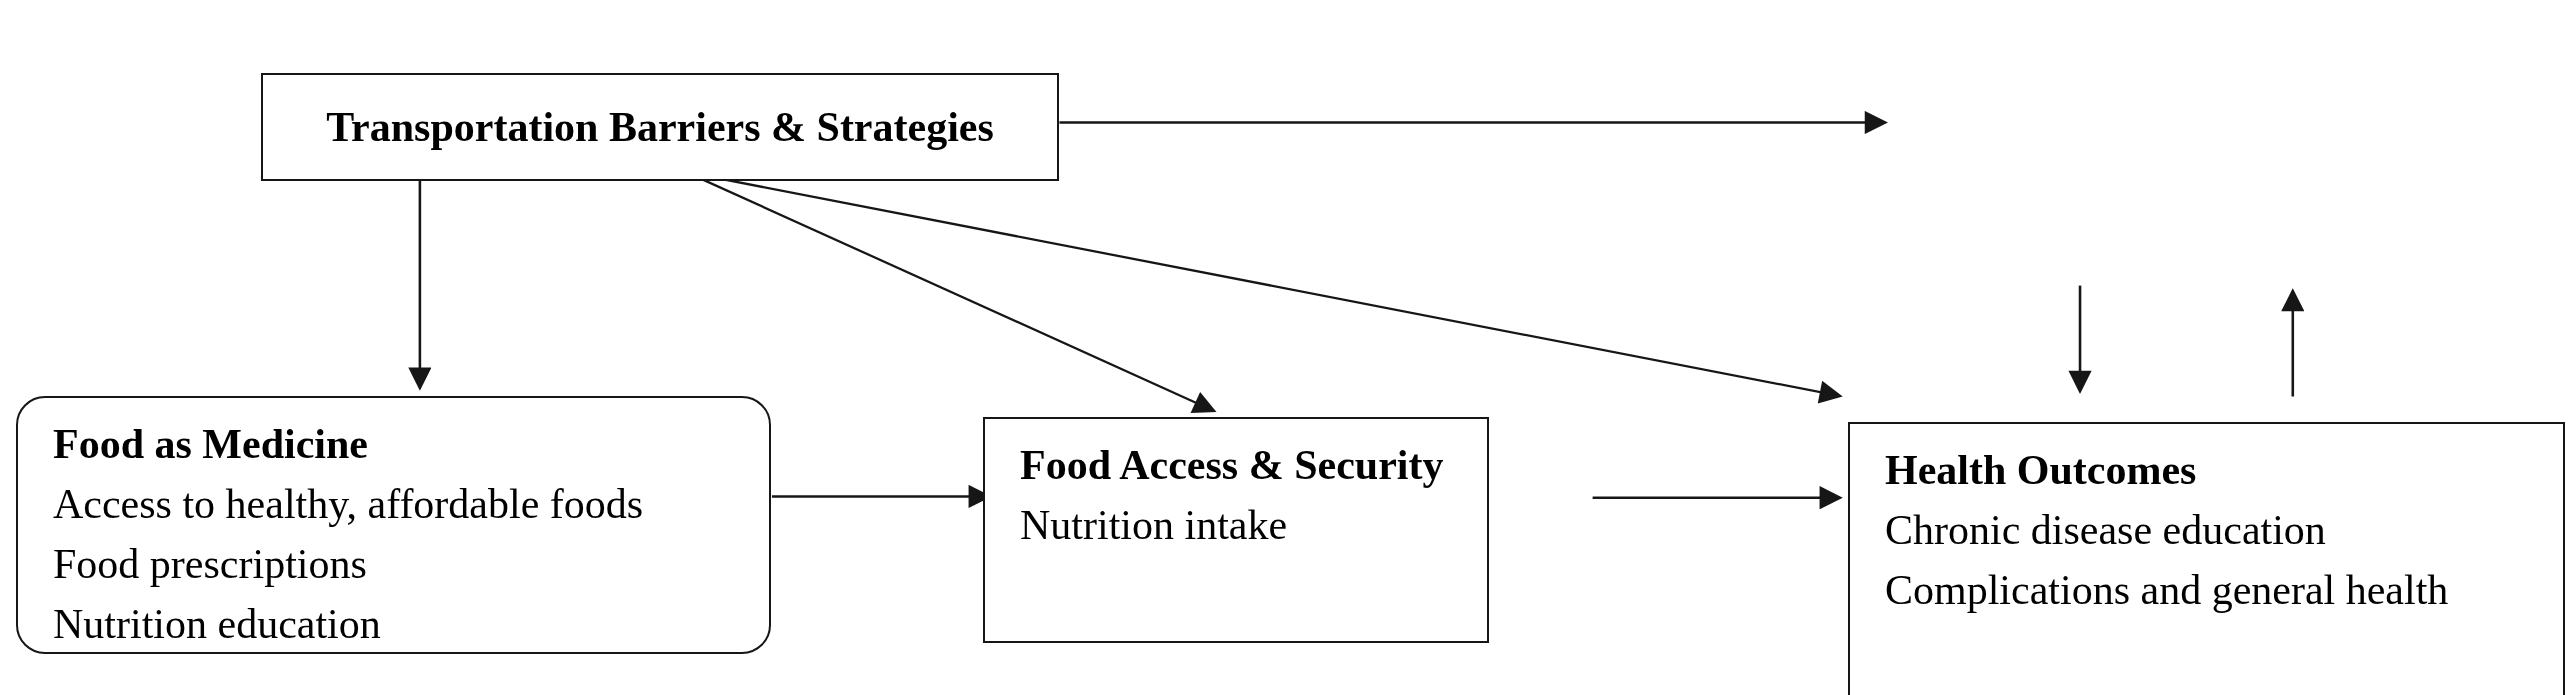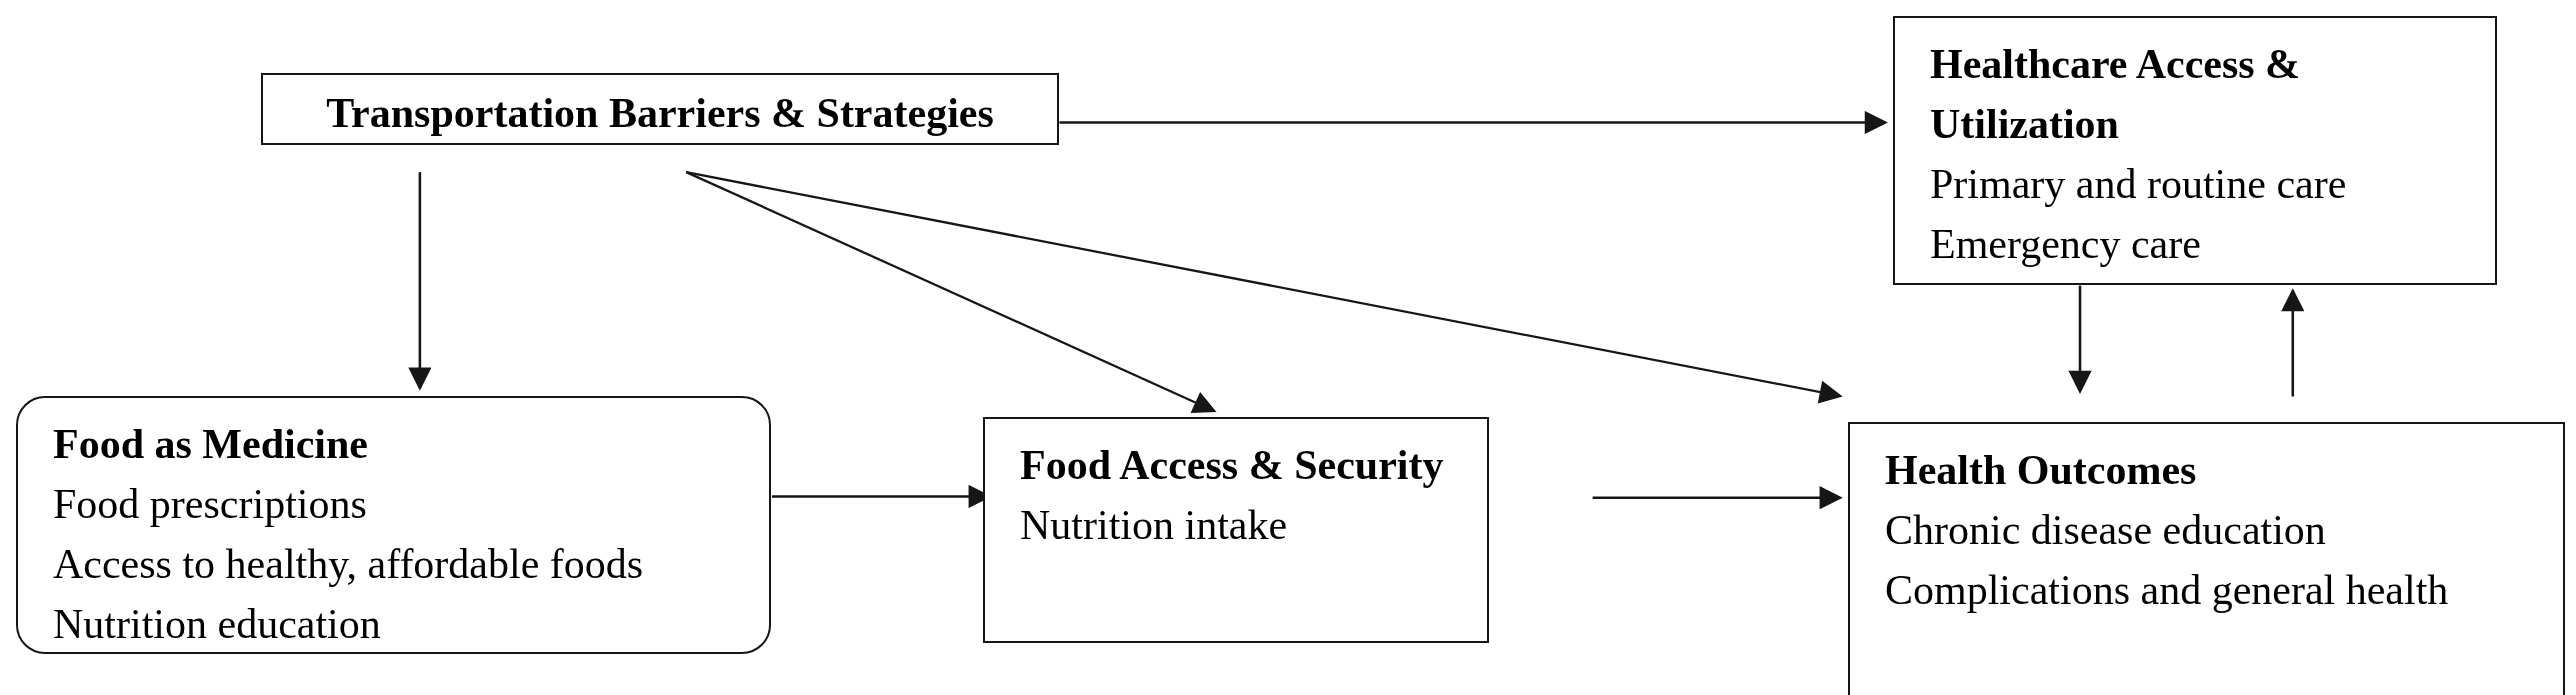--- a/index.html
+++ b/index.html
@@ -50,34 +50,29 @@
     <line x1="1642" y1="190" x2="2922" y2="190" stroke="#161616" stroke-width="4" marker-end="url(#arrowhead)"></line>
     <line x1="650" y1="267" x2="650" y2="601" stroke="#161616" stroke-width="4" marker-end="url(#arrowhead)"></line>
     <line x1="1063" y1="267" x2="1881" y2="637" stroke="#161616" stroke-width="3.5" marker-end="url(#arrowhead)"></line>
     <line x1="1063" y1="267" x2="2852" y2="614" stroke="#161616" stroke-width="3.5" marker-end="url(#arrowhead)"></line>
     <line x1="1196" y1="770" x2="1532" y2="770" stroke="#161616" stroke-width="4" marker-end="url(#arrowhead)"></line>
     <line x1="2469" y1="772" x2="2852" y2="772" stroke="#161616" stroke-width="4" marker-end="url(#arrowhead)"></line>
     <line x1="3225" y1="443" x2="3225" y2="606" stroke="#161616" stroke-width="4" marker-end="url(#arrowhead)"></line>
     <line x1="3555" y1="615" x2="3555" y2="452" stroke="#161616" stroke-width="4" marker-end="url(#arrowhead)"></line>
   </svg>
 
-  <div class="node node-center" style="left:261px; top:73px; width:798px; height:72px;align-items:flex-end;">
+  <div class="node node-center" style="left:261px; top:73px; width:798px; height:108px;">
     <div class="title">Transportation Barriers &amp; Strategies</div>
   </div>
 
-  <div class="node node-pad" style="left:1893px; top:16px; width:604px; height:269px;">
-    <div class="title">Healthcare Access &amp; Utilization</div>
-    <div class="item">Primary and routine care</div>
-    <div class="item">Emergency care</div>
-  </div>
 
   <div class="node node-pad" style="left:16px; top:396px; width:755px; height:258px;border-radius:29px;">
     <div class="title">Food as Medicine</div>
+    <div class="item">Access to healthy, affordable foods</div>
     <div class="item">Food prescriptions</div>
-    <div class="item">Access to healthy, affordable foods</div>
     <div class="item">Nutrition education</div>
   </div>
 
   <div class="node node-pad" style="left:983px; top:417px; width:506px; height:226px;">
     <div class="title">Food Access &amp; Security</div>
     <div class="item">Nutrition intake</div>
   </div>
 
   <div class="node node-pad" style="left:1848px; top:422px; width:717px; height:288px;">
     <div class="title">Health Outcomes</div>

